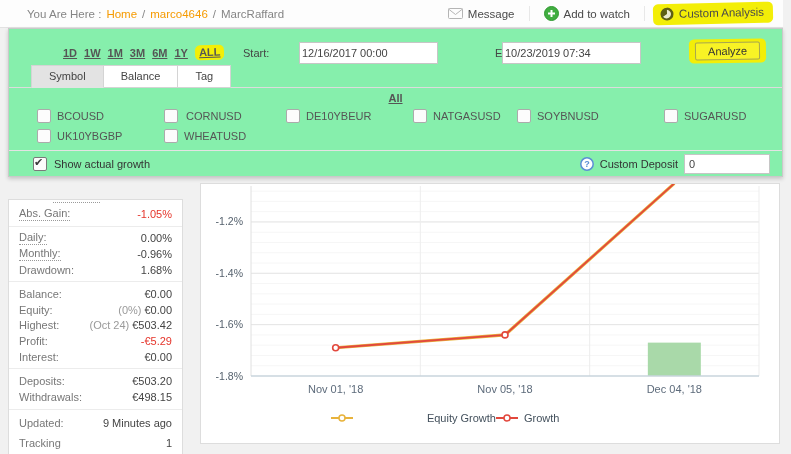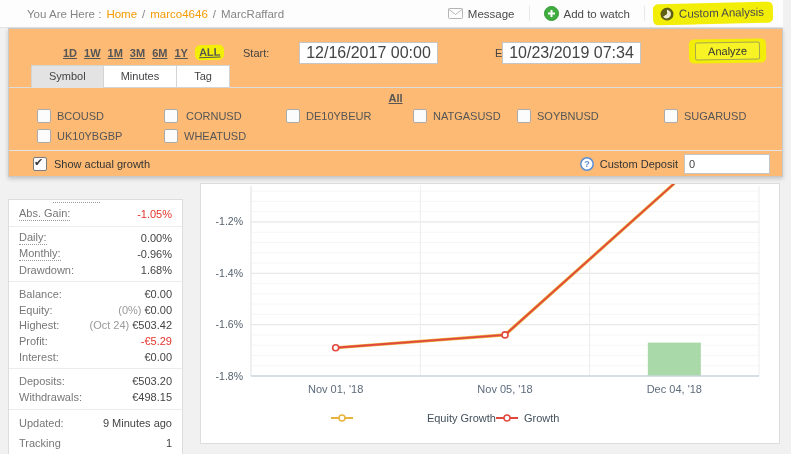--- a/index.html
+++ b/index.html
@@ -12,27 +12,27 @@
   .crumbs a{color:#f59a00;text-decoration:none;cursor:pointer;}
   .crumbs .plain{color:#858585;}
   .tb-right{display:flex;align-items:center;padding-right:10px;}
   .tb-btn{display:flex;align-items:center;gap:5px;color:#4a4a4a;font-size:11.5px;cursor:pointer;padding:3px 6px;}
   .vsep{width:1px;height:15px;background:#e8e8e8;margin:0 8px;}
   .hl{background:#f3ee07;border-radius:5px;display:inline-block;}
   .hl-ca{transform:rotate(-1.4deg);padding:3px 9px 4px 7px;}
   .hl-all{transform:rotate(-2deg);padding:1px 4px 2px;}
   .hl-an{transform:rotate(-1deg);padding:3px 6px;}
   
-  .panel{position:absolute;left:8px;top:28px;width:773px;height:147px;background:#fdba74;
+  .panel{position:absolute;left:8px;top:28px;width:773px;height:147px;background:#86efac;
          border:1px solid #c9c9c9;box-shadow:0 2px 4px rgba(0,0,0,.18);}
   .ranges{position:absolute;top:16px;left:54px;display:flex;gap:7px;align-items:center;}
   .ranges a{color:#555;font-weight:bold;text-decoration:underline;cursor:pointer;}
   .flabel{position:absolute;top:18px;color:#444;}
   .dateinput{position:absolute;top:13px;width:133px;height:18px;border:1px solid #c6c6c6;
-             text-align:center;font-size:16px;color:#444;font-family:"Liberation Sans",sans-serif;}
+             text-align:left;font-size:11px;color:#444;font-family:"Liberation Sans",sans-serif;}
   .analyze-wrap{position:absolute;top:10px;left:680px;}
   .analyze-btn{background:#f8f325;border:1px solid #a6a651;border-radius:2px;padding:2px 12px;
                font-size:11px;color:#333;font-family:"Liberation Sans",sans-serif;cursor:pointer;}
   .tabs{position:absolute;top:36px;left:22px;display:flex;z-index:2;}
   .tab{border:1px solid #d4d4d4;border-left:none;background:#fff;padding:4px 17px 5px;color:#444;cursor:pointer;}
   .tab:first-child{border-left:1px solid #d4d4d4;}
   .tab.active{background:#e3e3e3;border-bottom-color:#e3e3e3;}
   .tabline{position:absolute;left:0;right:0;top:58px;border-top:1px solid #dcdcdc;}
   .all-link{position:absolute;top:63px;left:0;right:0;text-align:center;}
   .all-link a{color:#555;font-weight:bold;text-decoration:underline;cursor:pointer;}
@@ -128,21 +128,21 @@
   <span class="flabel" style="left:234px;">Start:</span>
   <input class="dateinput" style="left: 290px;" value="12/16/2017 00:00">
   <span class="flabel" style="left:486px;">End:</span>
   <input class="dateinput" style="left: 493px;" value="10/23/2019 07:34">
   <span class="hl hl-an analyze-wrap">
     <button class="analyze-btn">Analyze</button>
   </span>
 
   <div class="tabs">
     <div class="tab active">Symbol</div>
-    <div class="tab">Minutes</div>
+    <div class="tab">Balance</div>
     <div class="tab">Tag</div>
   </div>
   <div class="tabline"></div>
 
   <div class="all-link">
     <a>All</a>
   </div>
 
   <div class="symcell" style="left:28px;top:80px;">
     <span class="cb"></span>

